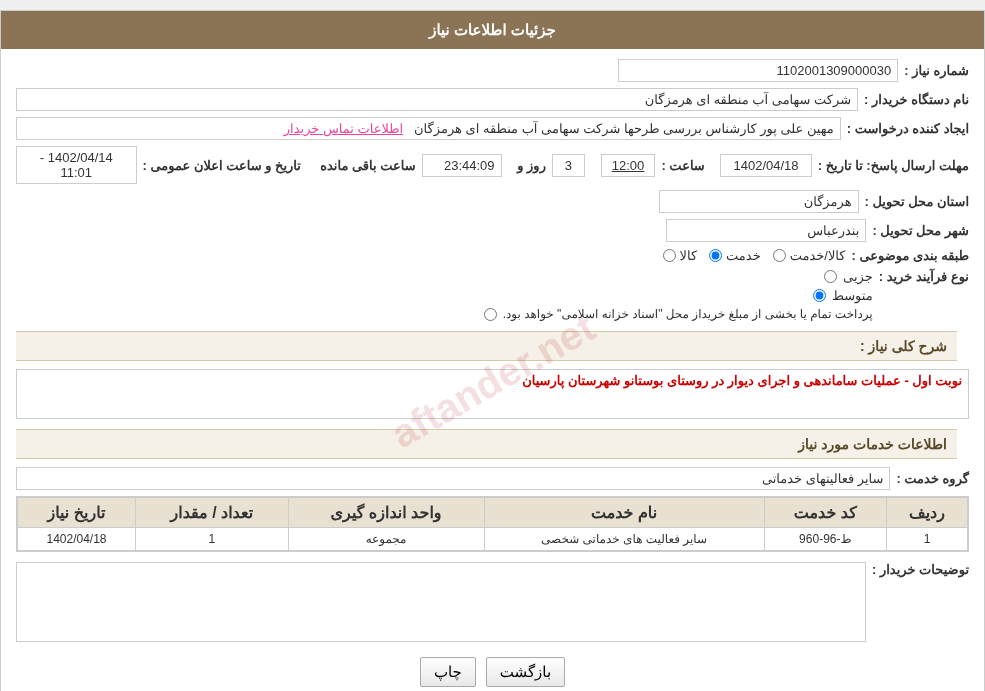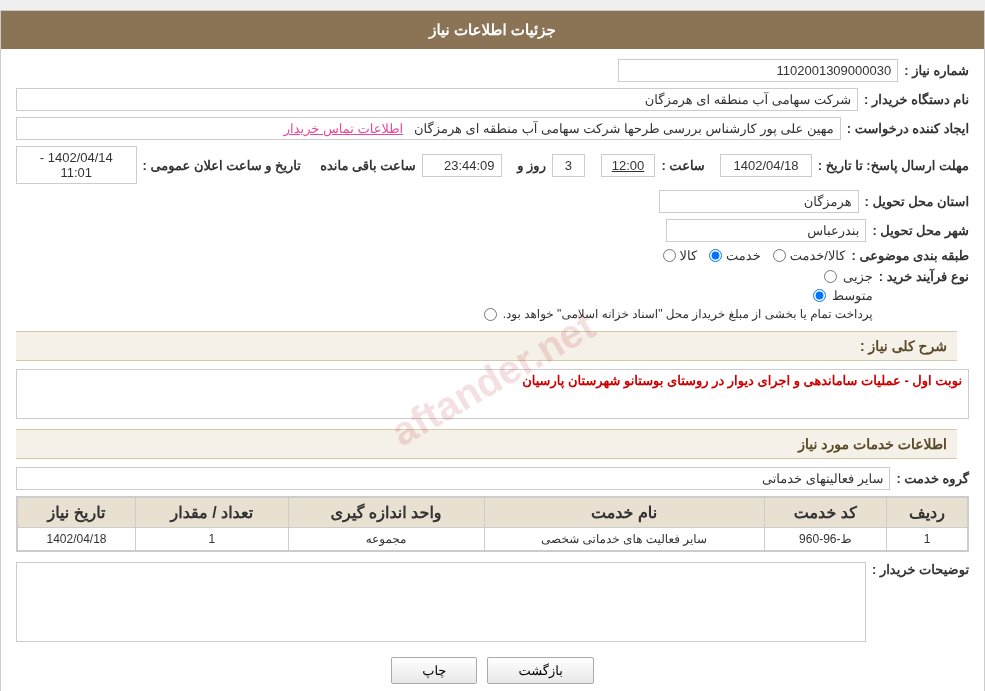--- a/index.html
+++ b/index.html
@@ -99,24 +99,24 @@
       resize: none;
       background: #fff;
     }
     .buttons-row {
       display: flex;
       justify-content: center;
       gap: 10px;
       margin: 15px 0;
     }
     .btn {
-      padding: 5px 30px;
+      padding: 5px 13px;
       border: 1px solid #aaa;
       cursor: pointer;
-      font-size: 13px;
+      font-size: 15px;
       font-family: Tahoma, Arial, sans-serif;
       border-radius: 2px;
     }
     .btn-print {
       background: linear-gradient(to bottom, #fff, #e8e8e8);
     }
     .btn-back {
       background: linear-gradient(to bottom, #fff, #e8e8e8);
     }
     .watermark {

